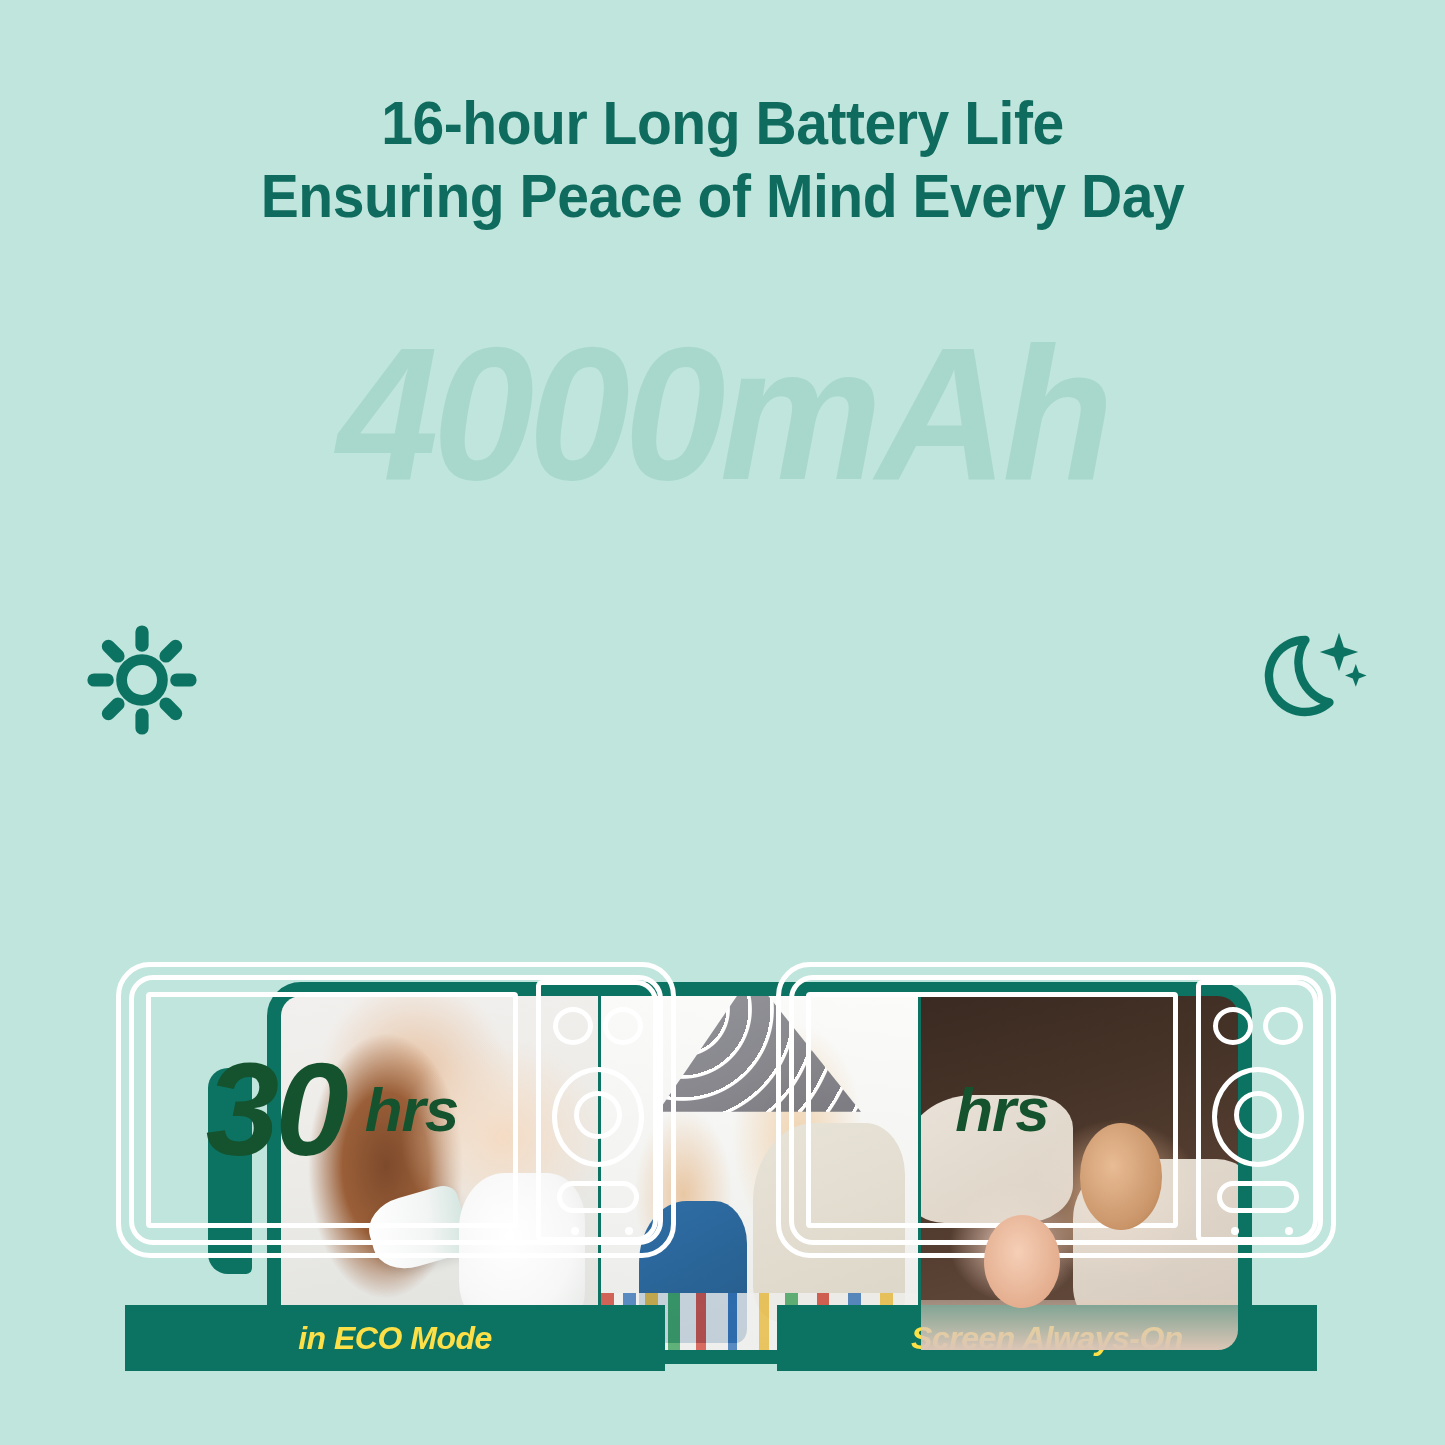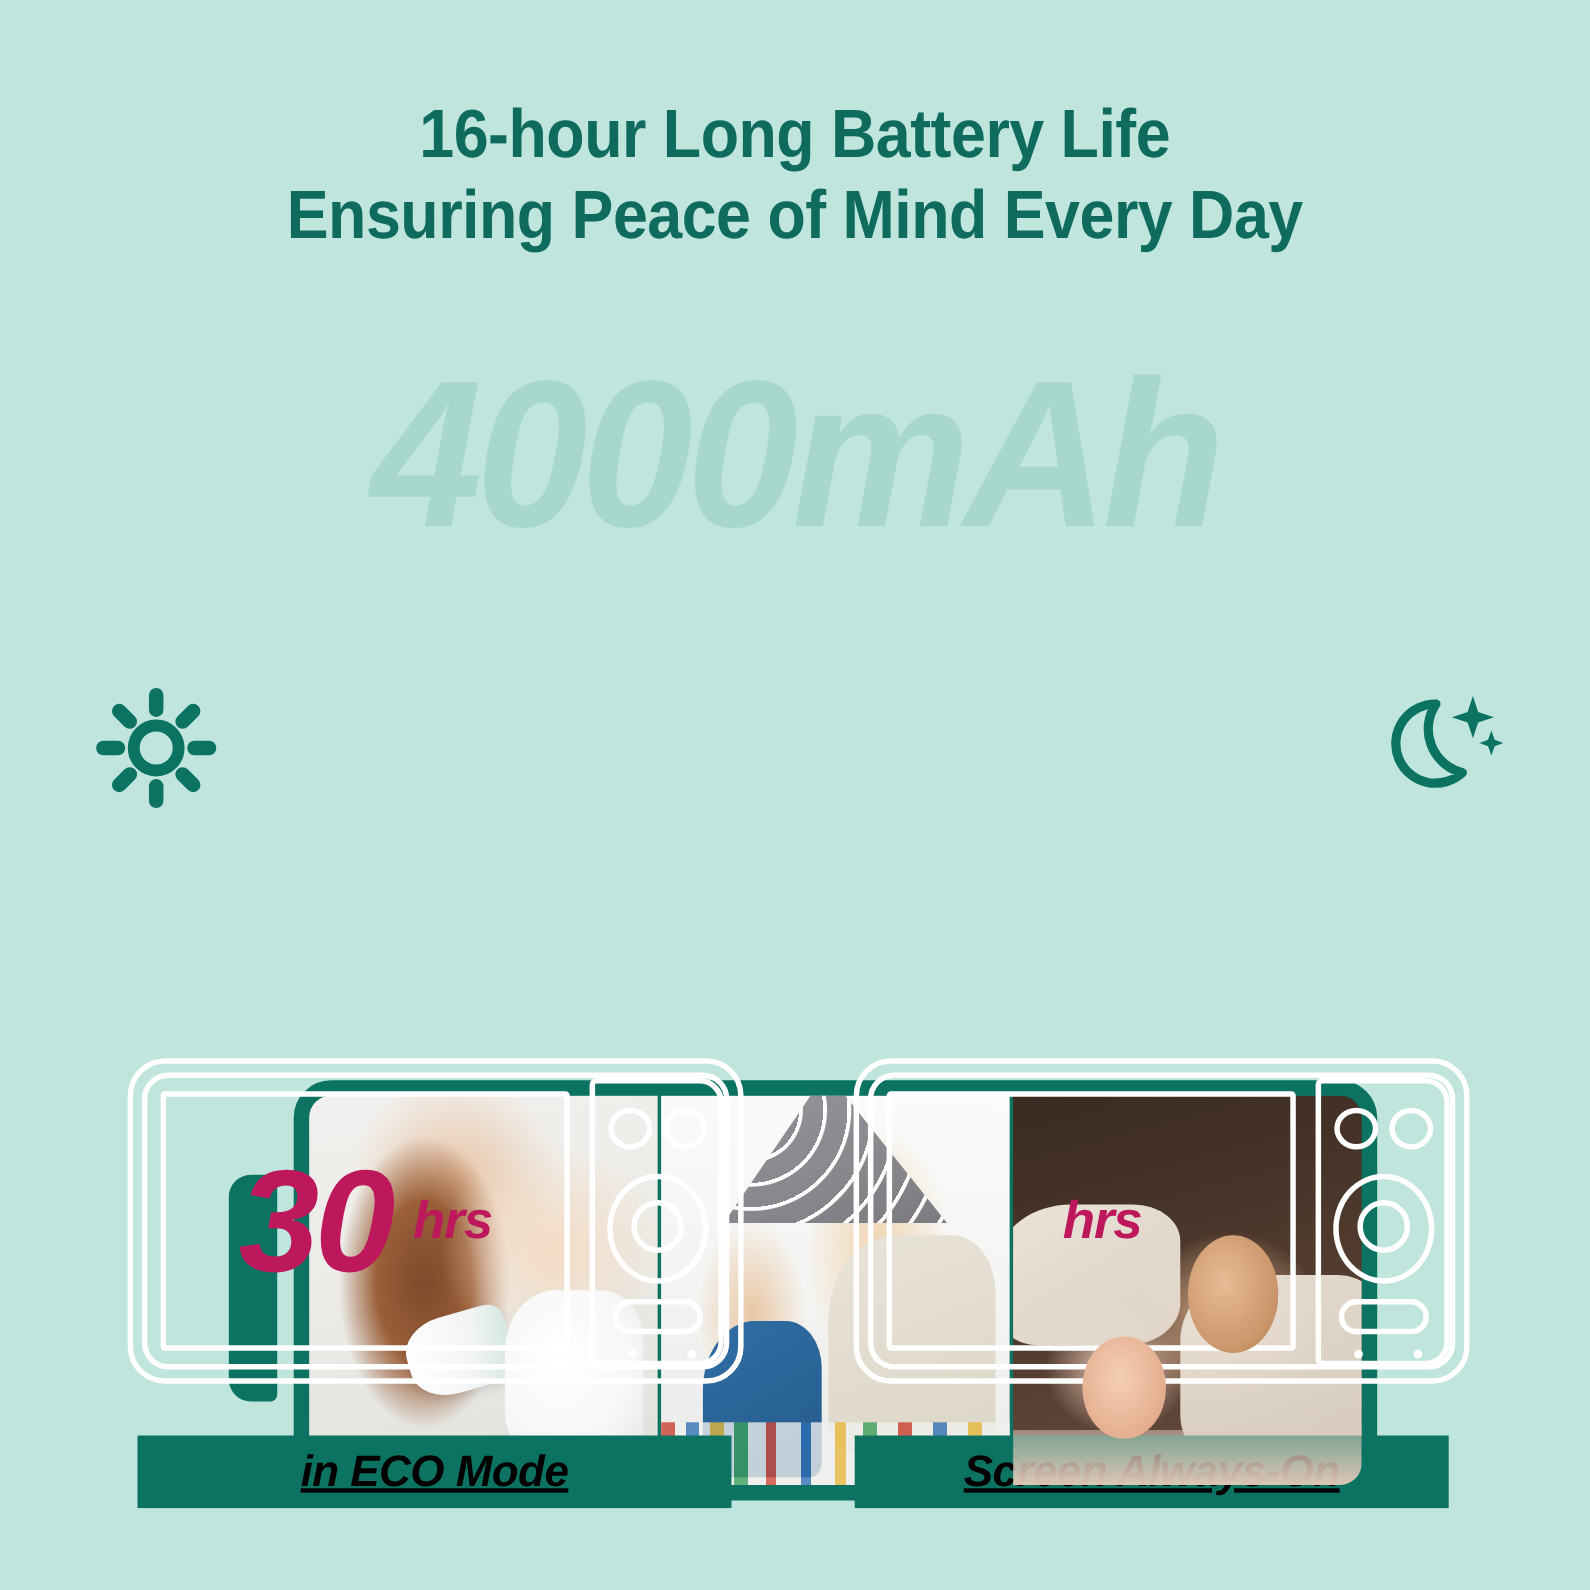--- a/index.html
+++ b/index.html
@@ -223,28 +223,28 @@
     border:5px solid #ffffff;
     border-radius:4px;
   }
   .hours {
     position:absolute;
     left:30px; top:30px;
     width:372px; height:236px;
     display:flex;
     align-items:center;
     justify-content:center;
-    color:#be185d;
+    color:#14532d;
     font-style:italic;
     font-weight:bold;
     line-height:1;
     white-space:nowrap;
   }
   .hours .num  { font-size:132px; letter-spacing:-4px; }
-  .hours .unit { font-size:48px; letter-spacing:-1px; margin-left:20px; }
+  .hours .unit { font-size:62px; letter-spacing:-1px; margin-left:20px; }
 
   .panel {
     position:absolute;
     left:420px; top:18px;
     width:122px; height:262px;
     border:5px solid #ffffff;
     border-radius:6px 22px 22px 6px;
   }
   .panel .sm-circ {
     position:absolute;
@@ -285,27 +285,26 @@
   .dot-b { left:84px; }
 
   
   .label-bar {
     position:absolute;
     height:66px;
     background:#0c7363;
     display:flex;
     align-items:center;
     justify-content:center;
-    color:#000000;
-    font-size:40px;
+    color:#fde047;
+    font-size:32px;
     font-weight:bold;
     font-style:italic;
     letter-spacing:-0.5px;
     white-space:nowrap;
-    text-decoration:underline;
   }
   .label-left  { left:125px; top:1305px; width:540px; }
   .label-right { left:777px; top:1305px; width:540px; }
 </style>
 </head>
 <body>
 
 <div id="page">
 
   <div class="headline">

